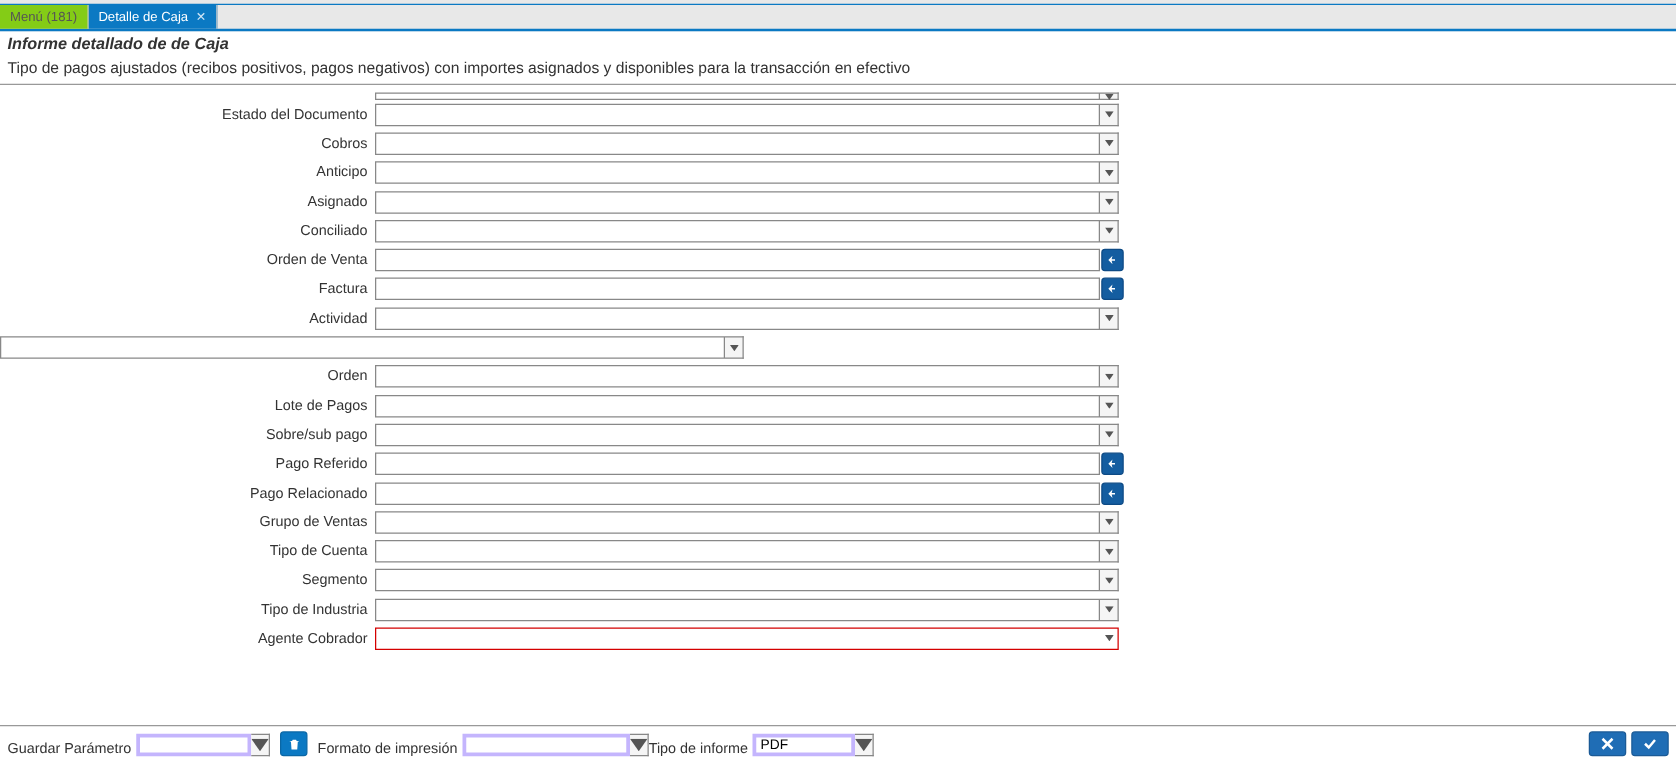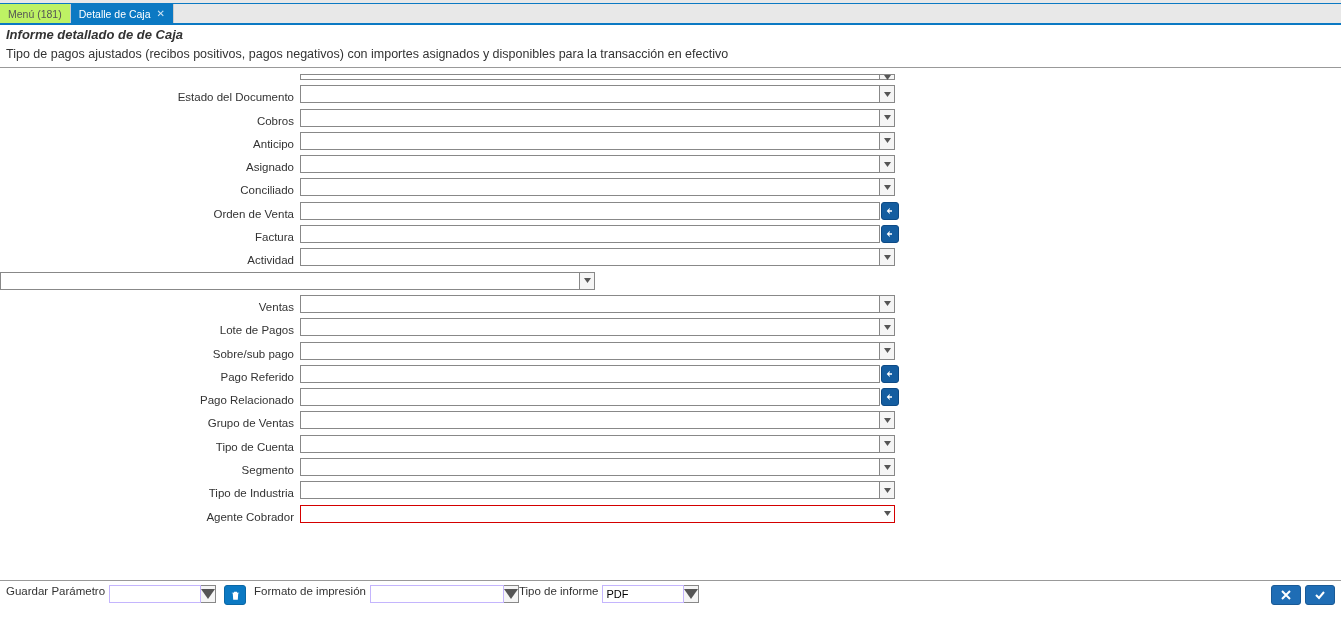--- a/index.html
+++ b/index.html
@@ -1,39 +1,39 @@
 <!DOCTYPE html>
 <html><head>
 <meta charset="utf-8">
 <style>
   * { box-sizing: border-box; margin: 0; padding: 0; }
   body { font-family: Arial, sans-serif; font-size: 12px; background: #fff; color: #333; width: 1341px; height: 622px; overflow: hidden; }
   .titlebar { height: 4px; background: #e8e8e8; border-bottom: 1px solid #0b79c3; }
   .tabs { display: flex; background: #e8e8e8; border-bottom: 2px solid #0b79c3; height: 21px; align-items: stretch; }
   .tab { display: flex; align-items: center; padding: 0 8px; font-size: 10.5px; border-right: 1px solid #ccc; cursor: pointer; }
-  .tab.inactive { background: #bef264; color: #555; }
+  .tab.inactive { background: #84cc16; color: #555; }
   .tab.active { background: #0b79c3; color: #fff; }
   .tab-close { margin-left: 6px; font-size: 10px; color: #cfe5f5; cursor: pointer; }
   .header { padding: 2px 6px 1px 6px; font-style: italic; }
   .page-title { font-weight: bold; font-size: 13px; color: #333; }
   .subtitle { padding: 4px 6px 6px 6px; font-size: 12.5px; color: #333; }
   .content-wrap { border-top: 1px solid #999; border-bottom: 1px solid #999; height: 514px; position: relative; }
   .content { height: 100%; overflow-y: scroll; padding-top: 4px; }
-  .row { display: flex; align-items: flex-end; height: 23.3px; }
+  .row { display: flex; align-items: center; height: 23.3px; }
   .lbl { width: 300px; text-align: right; padding-right: 6px; font-size: 11.5px; color: #333; white-space: nowrap; }
   .lbl.cut { overflow: hidden; }
   .field { width: 580px; height: 18px; border: 1px solid #888; background: #fff; font-size: 11px; padding: 0 3px; }
   .field.highlight { border: 1.5px solid #d40000; width: 595px; }
   .dd-btn { width: 15px; height: 18px; border: 1px solid #888; background: #f5f5f5; border-left: none; display: flex; align-items: center; justify-content: center; cursor: pointer; }
   .dd-btn svg { width: 7px; height: 5px; }
   .lookup-btn { width: 18px; height: 18px; background: #145da0; border: 1px solid #0d4a85; border-radius: 3px; margin-left: 1px; display: flex; align-items: center; justify-content: center; cursor: pointer; }
   .lookup-btn svg { width: 8px; height: 8px; fill: #fff; }
-  .footer { display: flex; align-items: flex-start; padding: 4px 6px; height: 28px; }
+  .footer { display: flex; align-items: flex-end; padding: 4px 6px; height: 28px; }
   .footer .flabel { font-size: 11.5px; margin-right: 4px; }
-  .footer .finput { height: 18px; border: 1px solid #c4b5fd; background: #fff; font-size: 11px; padding: 0 3px; }
+  .footer .finput { height: 18px; border: 3px solid #c4b5fd; background: #fff; font-size: 11px; padding: 0 3px; }
   .footer .fdd { width: 15px; height: 18px; border: 1px solid #888; border-left: none; background: #f5f5f5; display: flex; align-items: center; justify-content: center; cursor: pointer; }
   .trash-btn { width: 22px; height: 20px; background: #0b79c3; border: 1px solid #0a67a5; border-radius: 3px; margin: 0 8px; display: flex; align-items: center; justify-content: center; cursor: pointer; }
   .trash-btn svg { width: 11px; height: 11px; fill: #fff; }
   .spacer { flex: 1; }
   .btn-action { width: 30px; height: 20px; border-radius: 3px; margin-left: 4px; display: flex; align-items: center; justify-content: center; cursor: pointer; background: #1f6db5; border: 1px solid #1a5a96; }
   .btn-action svg { width: 12px; height: 12px; stroke: #fff; stroke-width: 2; fill: none; }
   ::-webkit-scrollbar { width: 16px; }
   ::-webkit-scrollbar-track { background: #f0f0f0; }
   ::-webkit-scrollbar-thumb { background: #c0c0c0; }
 </style>
@@ -142,21 +142,21 @@
       </div>
       <div class="row">
         <input class="field" style="">
         <div class="dd-btn">
           <svg viewBox="0 0 7 5">
             <path d="M0 0 L7 0 L3.5 5 Z" fill="#555"></path>
           </svg>
         </div>
       </div>
       <div class="row">
-        <div class="lbl">Ventas</div>
+        <div class="lbl">Orden</div>
         <input class="field" style="">
         <div class="dd-btn">
           <svg viewBox="0 0 7 5">
             <path d="M0 0 L7 0 L3.5 5 Z" fill="#555"></path>
           </svg>
         </div>
       </div>
       <div class="row">
         <div class="lbl">Lote de Pagos</div>
         <input class="field" style="">

